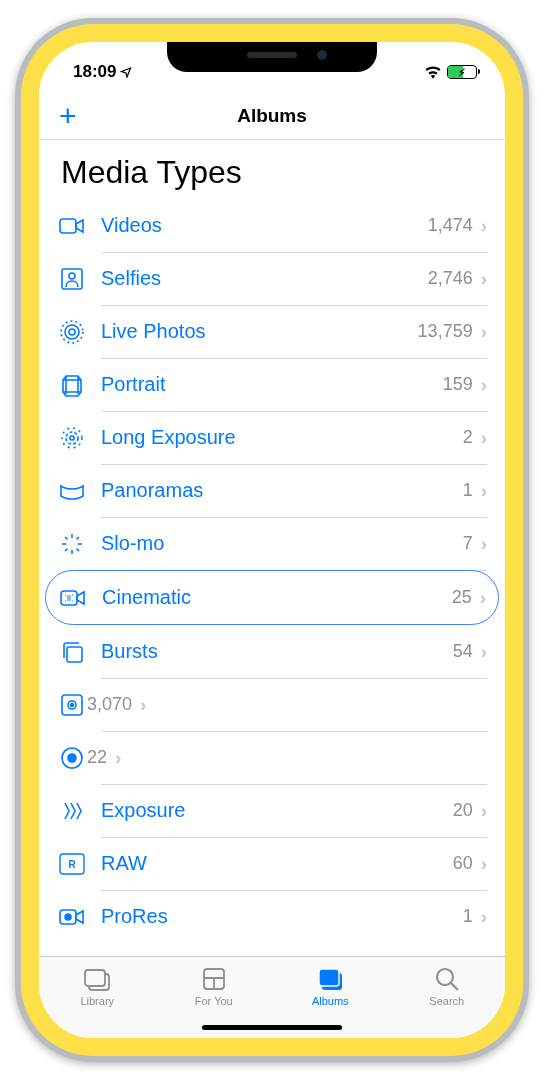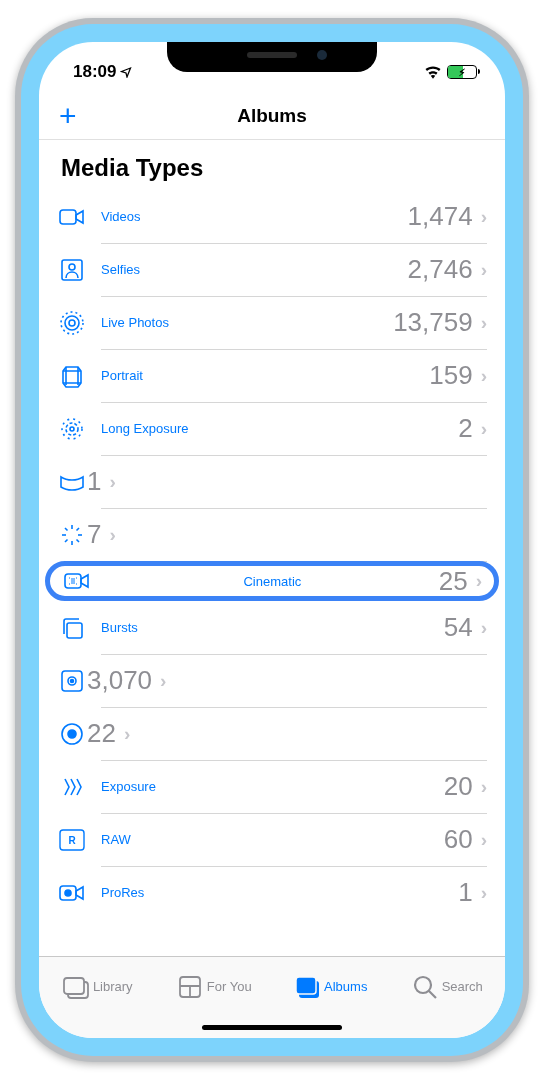--- a/index.html
+++ b/index.html
@@ -15,21 +15,21 @@
       width: 514px;
       height: 1044px;
       background: #b8bcc0;
       border-radius: 78px;
       padding: 6px;
       box-shadow: 0 2px 8px rgba(0,0,0,0.3);
     }
     .phone-inner {
       width: 100%;
       height: 100%;
-      background: #7dd3fc;
+      background: #fde047;
       border-radius: 72px;
       padding: 18px;
     }
     .screen {
       width: 100%;
       height: 100%;
       background: #fff;
       border-radius: 54px;
       overflow: hidden;
       position: relative;
@@ -129,39 +129,38 @@
       color: #007aff;
       font-size: 30px;
       font-weight: 300;
     }
     .content {
       flex: 1;
       overflow-y: auto;
       padding: 0 18px;
     }
     .section-header {
-      font-size: 24px;
-      font-weight: 700;
+      font-size: 32px;
+      font-weight: 400;
       padding: 14px 4px 8px 4px;
     }
     .list-row {
       display: flex;
       align-items: center;
       height: 53px;
       position: relative;
     }
     .list-row.highlighted {
-      border: 5px solid #3b82f6;
+      border: 1px solid #3b82f6;
       border-radius: 30px;
       margin-left: -12px;
       margin-right: -12px;
       padding-left: 12px;
       padding-right: 12px;
-      height: 40px;
-      text-align: center;
+      height: 55px;
     }
     .list-row:not(.highlighted)::after {
       content: "";
       position: absolute;
       bottom: 0;
       left: 44px;
       right: 0;
       height: 0.5px;
       background: #d6d6d6;
     }
@@ -171,48 +170,48 @@
       height: 30px;
       display: flex;
       align-items: center;
       justify-content: center;
       color: #007aff;
       flex-shrink: 0;
     }
     .row-label {
       flex: 1;
       color: #007aff;
-      font-size: 13px;
+      font-size: 20px;
       padding-left: 14px;
     }
     .row-count {
       color: #8e8e93;
-      font-size: 26px;
+      font-size: 18px;
       padding-right: 8px;
     }
     .row-chevron {
       color: #c7c7cc;
       font-size: 19px;
       font-weight: 600;
     }
     .tab-bar {
       height: 60px;
       display: flex;
       border-top: 0.5px solid #c8c8c8;
       background: #f9f9f9;
     }
     .tab-item {
       flex: 1;
       display: flex;
-      flex-direction: row;
+      flex-direction: column;
       align-items: center;
       justify-content: center;
       gap: 3px;
       color: #8e8e93;
-      font-size: 13px;
+      font-size: 11px;
     }
     .tab-item.active { color: #007aff; }
     .tab-icon { width: 28px; height: 26px; }
     .home-indicator {
       height: 22px;
       display: flex;
       justify-content: center;
       align-items: center;
       background: #f9f9f9;
     }
@@ -316,38 +315,40 @@
               <div class="row-label">Long Exposure</div>
               <div class="row-count">2</div>
               <div class="row-chevron">›</div>
             </div>
             <div class="list-row">
               <div class="row-icon">
                 <svg width="26" height="18" viewBox="0 0 26 18" fill="none" stroke="currentColor" stroke-width="1.6">
                   <path d="M2 4c3 2 7 3 11 3s8-1 11-3v10c-3 2-7 3-11 3s-8-1-11-3z"></path>
                 </svg>
               </div>
+              <div class="row-label">Panoramas</div>
               <div class="row-count">1</div>
               <div class="row-chevron">›</div>
             </div>
             <div class="list-row">
               <div class="row-icon">
                 <svg width="24" height="24" viewBox="0 0 24 24" fill="none" stroke="currentColor" stroke-width="1.6">
                   <g transform="translate(12,12)">
                     <line x1="0" y1="-10" x2="0" y2="-6"></line>
                     <line x1="7" y1="-7" x2="4.5" y2="-4.5"></line>
                     <line x1="10" y1="0" x2="6" y2="0"></line>
                     <line x1="7" y1="7" x2="4.5" y2="4.5"></line>
                     <line x1="0" y1="10" x2="0" y2="6"></line>
                     <line x1="-7" y1="7" x2="-4.5" y2="4.5"></line>
                     <line x1="-10" y1="0" x2="-6" y2="0"></line>
                     <line x1="-7" y1="-7" x2="-4.5" y2="-4.5"></line>
                   </g>
                 </svg>
               </div>
+              <div class="row-label">Slo-mo</div>
               <div class="row-count">7</div>
               <div class="row-chevron">›</div>
             </div>
             <div class="list-row highlighted">
               <div class="row-icon">
                 <svg width="26" height="20" viewBox="0 0 26 20" fill="none" stroke="currentColor" stroke-width="1.6">
                   <rect x="1" y="3" width="16" height="14" rx="3"></rect>
                   <path d="M17 8l7-4v12l-7-4z"></path>
                   <path d="M5 7h1M12 7h1M5 13h1M12 13h1M8 7v6M10 7v6" stroke-width="1"></path>
                 </svg>

